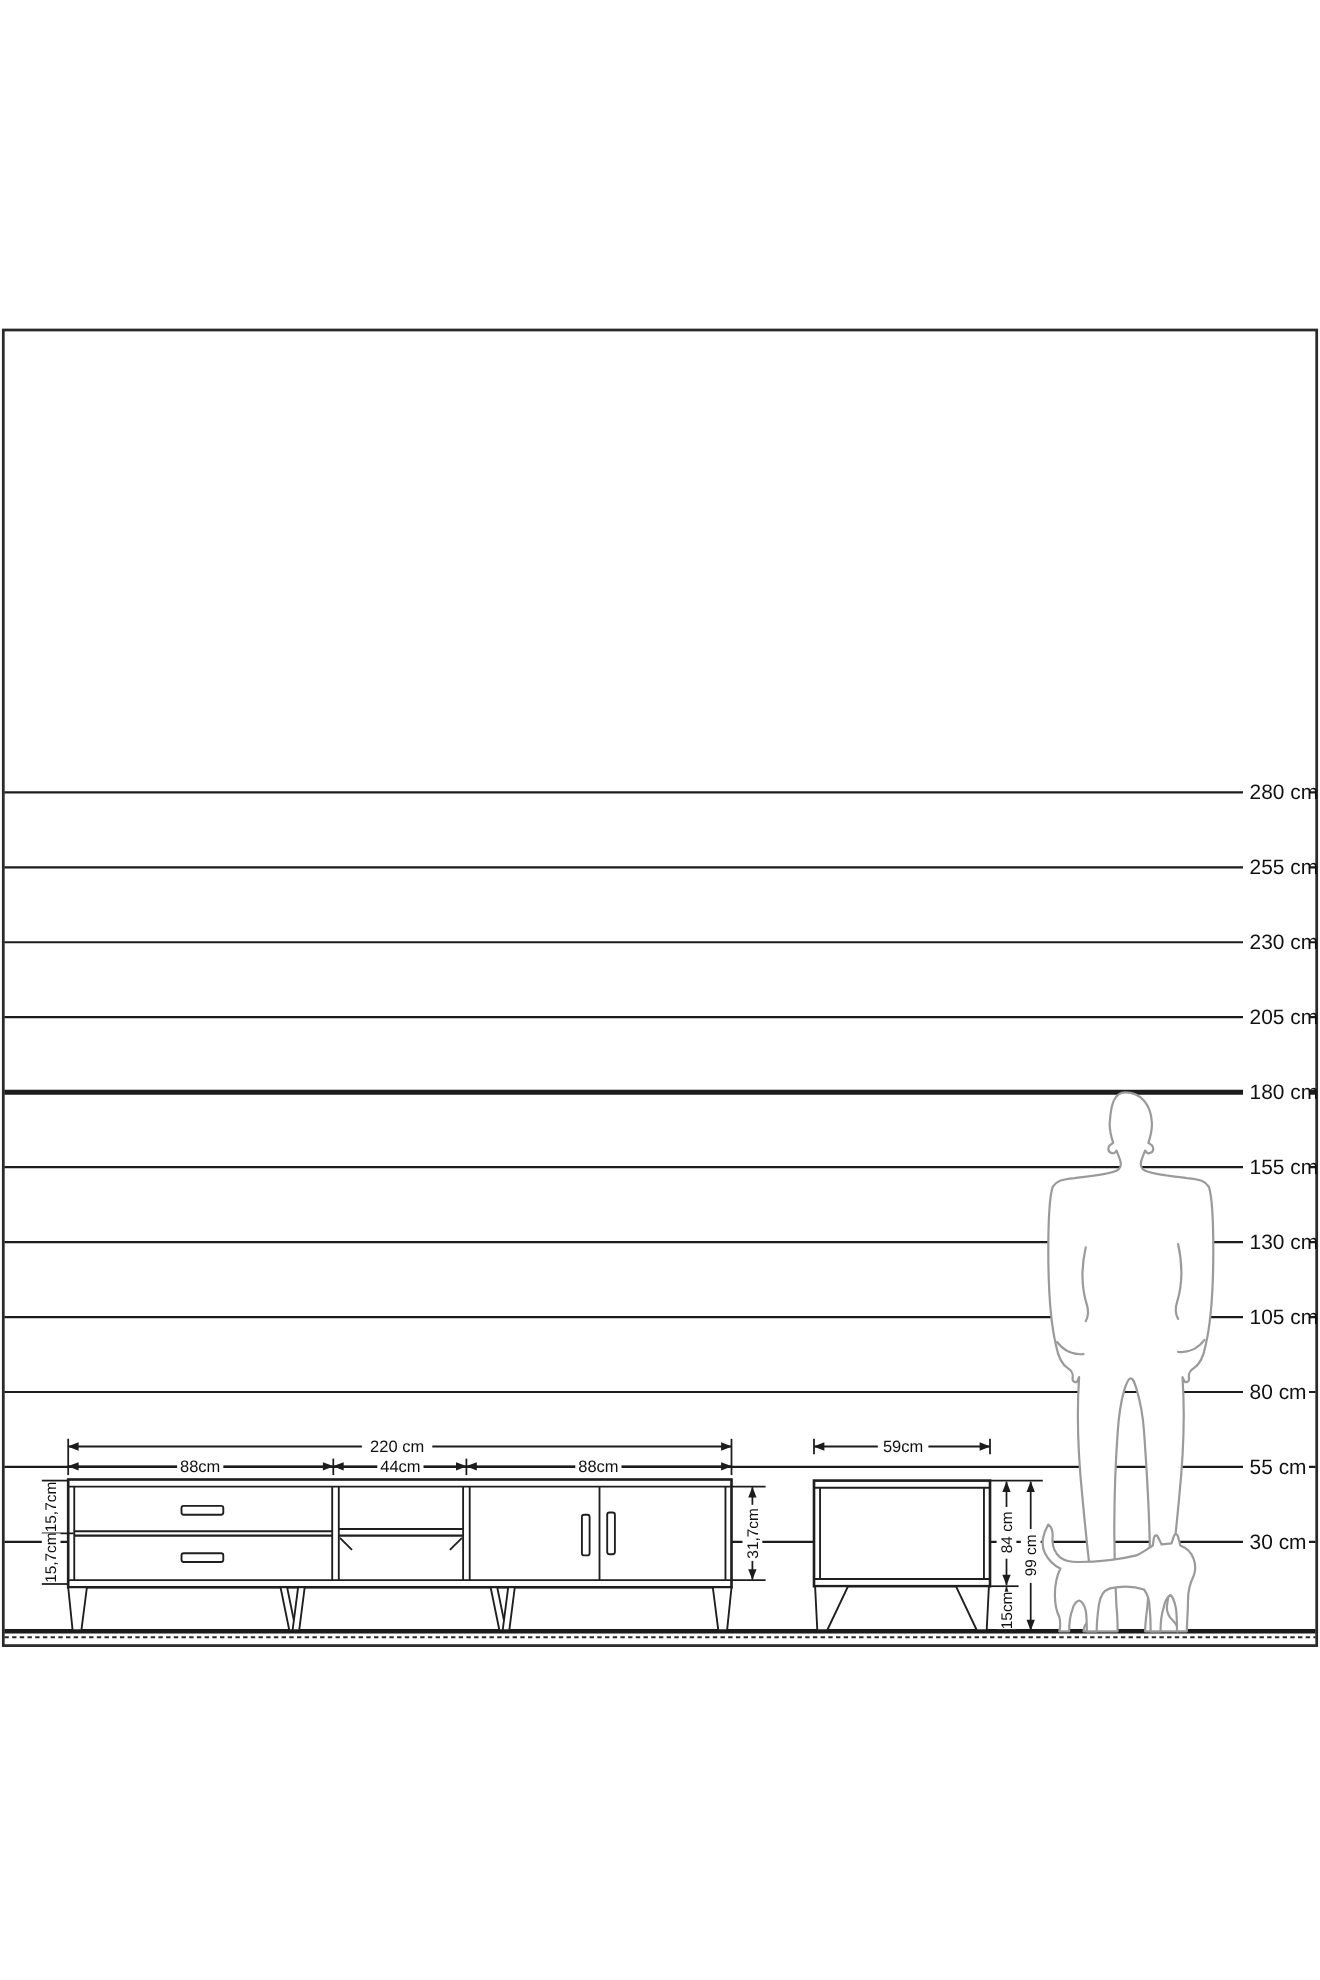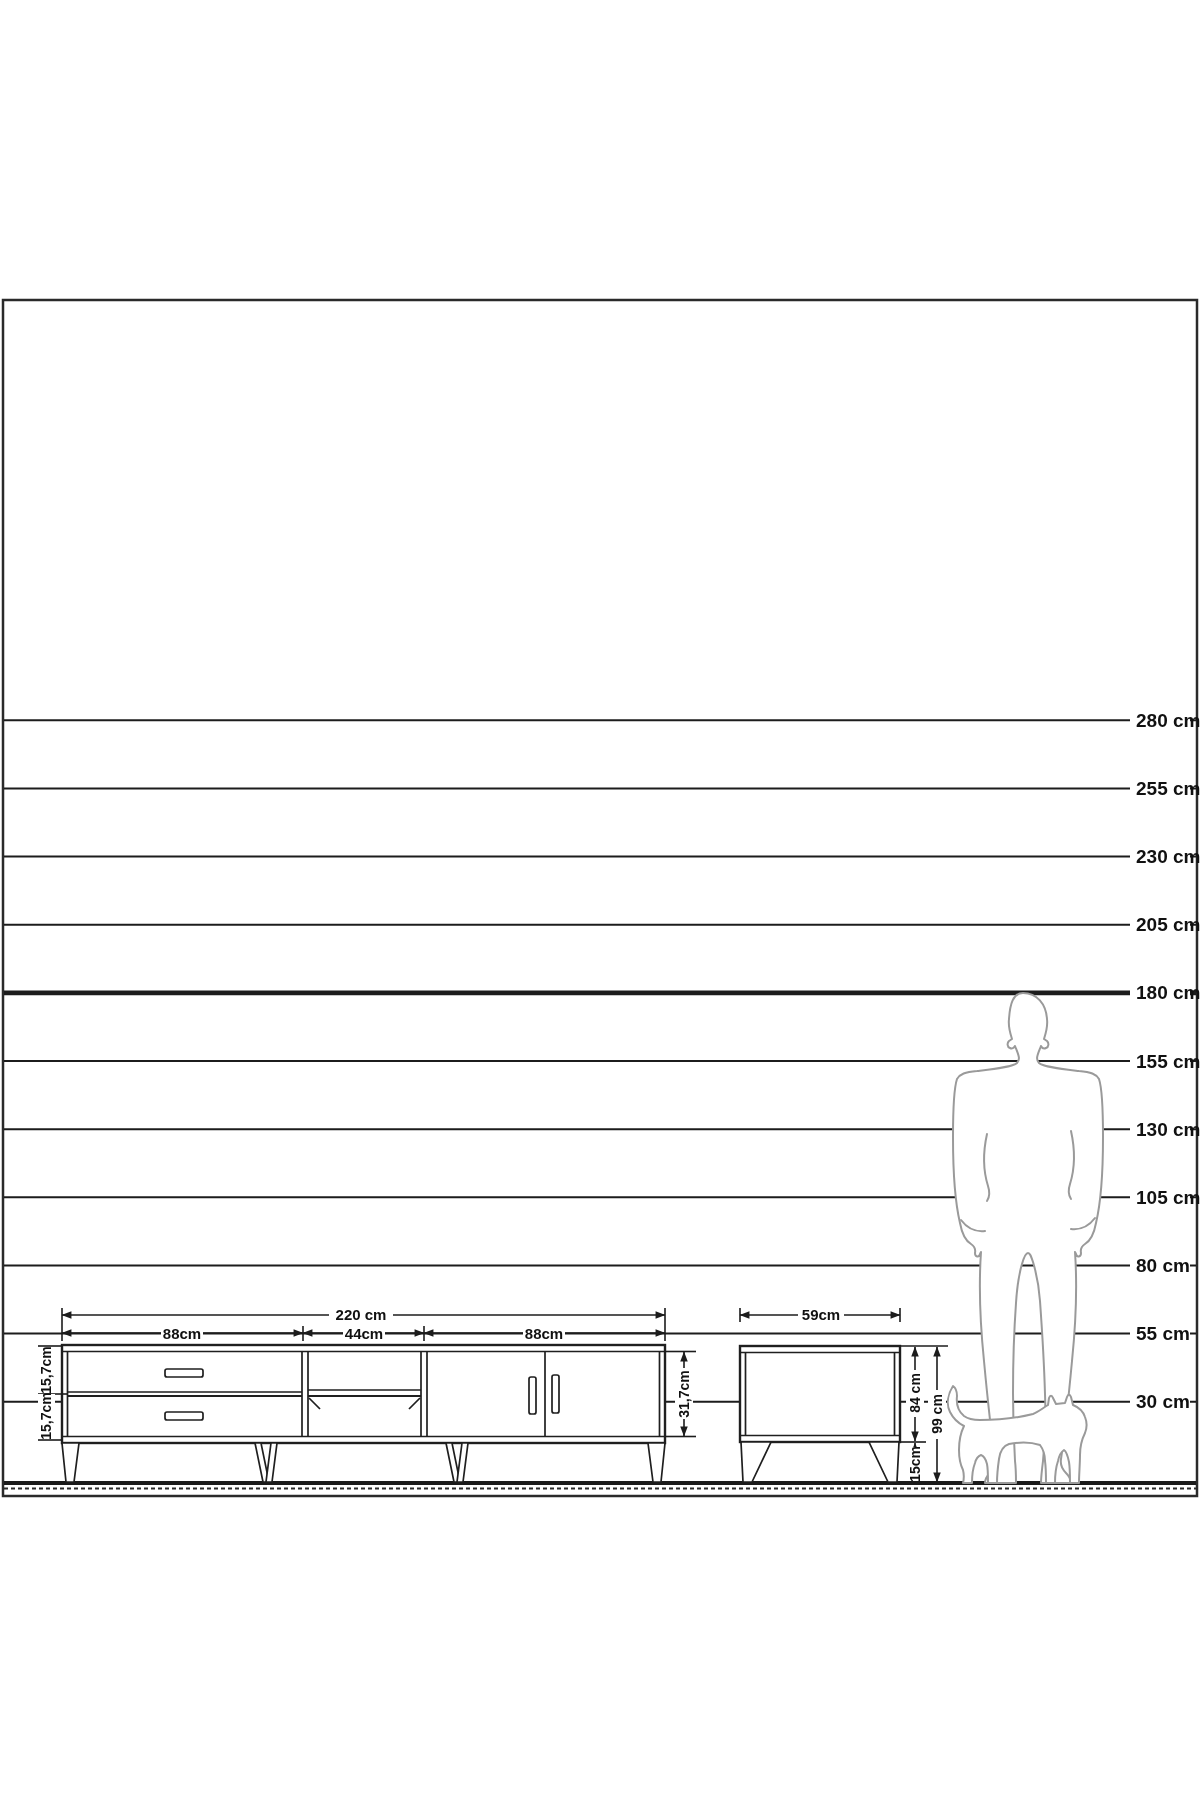--- a/index.html
+++ b/index.html
@@ -1,17 +1,17 @@
 <!DOCTYPE html>
 <html><head>
 <meta charset="utf-8">
 <style>
   html,body{margin:0;padding:0;background:#ffffff;}
   .page{position:relative;width:1200px;height:1800px;background:#ffffff;overflow:hidden;
-        font-family:"Liberation Sans", sans-serif;font-weight:bold;}
+        font-family:"Liberation Sans", sans-serif;}
   svg text{font-family:"Liberation Sans", sans-serif;fill:#111111;}
   .scale-label{font-size:19px;}
   .dim-label{font-size:15px;}
   .dim-label-rot{font-size:14px;}
 </style>
 </head>
 <body>
 
 <div class="page">
 <svg width="1200" height="1800" viewBox="0 0 1200 1800">

